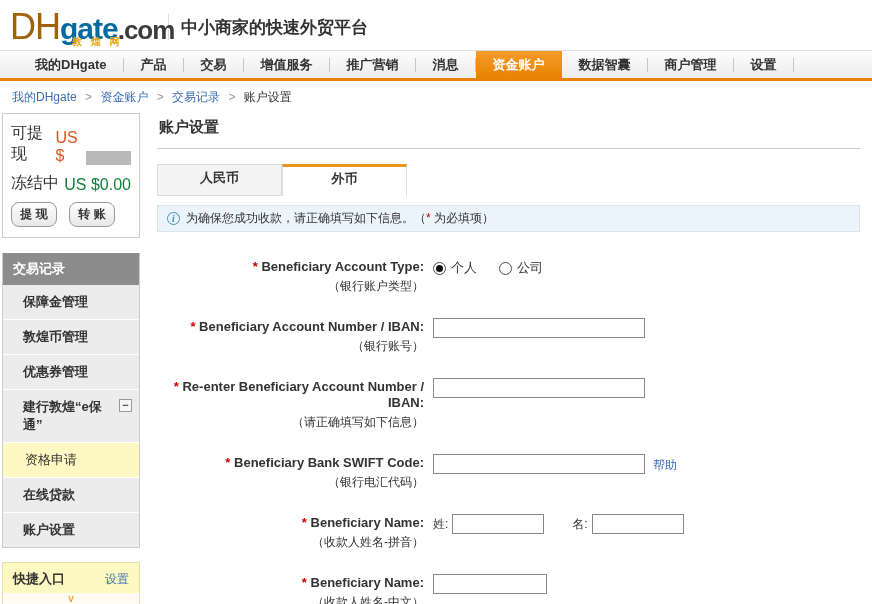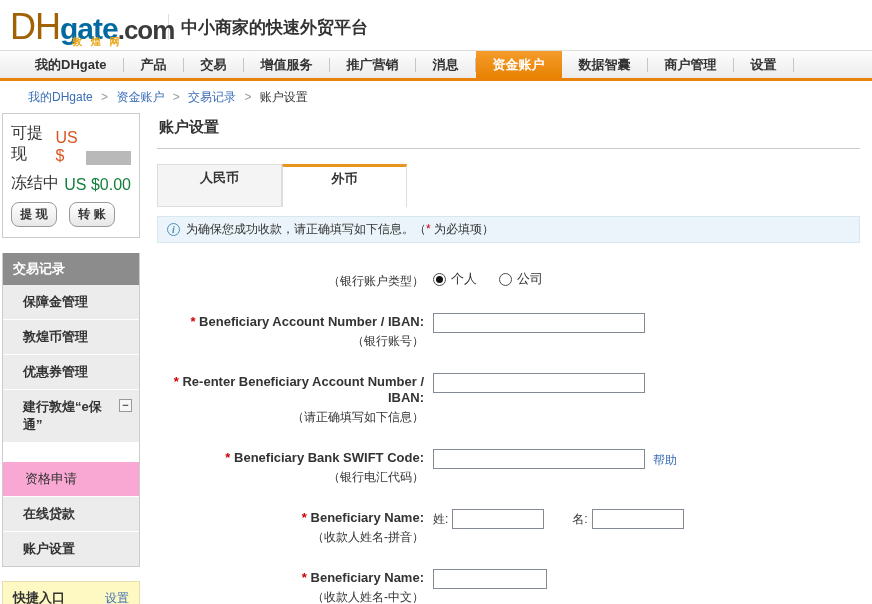--- a/index.html
+++ b/index.html
@@ -21,21 +21,21 @@
   
   .nav { height:31px; background:linear-gradient(#fdfdfd,#ececec); border-top:1px solid #ddd;
          border-bottom:3px solid #e8820c; display:flex; padding-left:18px; }
   .nav-item { position:relative; height:28px; line-height:28px; padding:0 17px;
               font-weight:bold; font-size:13px; color:#333; cursor:pointer; white-space:nowrap; }
   .nav-item::after { content:""; position:absolute; right:0; top:7px; width:1px; height:14px; background:#c6c6c6; }
   .nav-item:last-child::after,{ display:none; }
   .nav-item.active { background:linear-gradient(#f49b2b,#e88200); color:#fff; }
   .nav-item.active::after { display:none; }
   
-  .crumbs { padding:8px 0 7px 28px; font-size:12px; }
+  .crumbs { padding:8px 0 7px 12px; font-size:12px; }
   .crumbs a { color:#3a6db5; text-decoration:none; cursor:pointer; }
   .crumbs .sep { color:#999; margin:0 5px; }
   .crumbs .cur { color:#333; }
   
   .content { display:flex; align-items:flex-start; padding-left:2px; }
   .sidebar { width:138px; flex:none; }
   .main { flex:1; margin-left:17px; margin-right:12px; }
   
   .balbox { border:1px solid #ccc; padding:9px 8px 10px; margin-bottom:15px; }
   .balrow { display:flex; align-items:flex-end; font-size:16px; margin-bottom:8px; }
@@ -45,21 +45,21 @@
   .balrow .val { margin-left:auto; color:#15803d; }
   .balbtns { display:flex; gap:12px; margin-top:4px; }
   .sbtn { width:46px; height:25px; border:1px solid #999; border-radius:8px;
           background:linear-gradient(#fff,#e7e7e7); font-size:12px; font-weight:bold;
           color:#333; cursor:pointer; font-family:inherit; }
   
   .menu { border:1px solid #ccc; border-top:none; margin-bottom:14px; }
   .menu-hd { background:#8c8c8c; color:#fff; font-weight:bold; font-size:13px; padding:7px 10px; }
   .menu-it { background:#ececec; font-size:13px; font-weight:bold; color:#333; padding:8px 20px;
              border-top:1px solid #fff; cursor:pointer; position:relative; }
-  .menu-sub { background:#f9a8d4; font-weight:normal; padding-left:22px;margin-top:19px; }
+  .menu-sub { background:#fef9c3; font-weight:normal; padding-left:22px; }
   .minusbox { position:absolute; right:7px; top:9px; width:13px; height:13px; border:1px solid #999;
               background:#f7f7f7; color:#555; font-size:11px; line-height:10px; text-align:center; cursor:pointer; }
   
   .quick { background:#fef9c3; border:1px solid #e9ddb0; margin-bottom:13px; }
   .quick-top { display:flex; align-items:center; padding:7px 10px 5px; }
   .quick-title { font-weight:bold; font-size:13px; color:#333; }
   .quick-set { margin-left:auto; font-size:12px; color:#3a6db5; text-decoration:none; cursor:pointer; }
   .quick-chev { text-align:center; color:#e8951f; font-size:11px; line-height:10px; padding-bottom:4px;
                 background:#fefcf2; cursor:pointer; }
   
@@ -67,21 +67,21 @@
              background:linear-gradient(#fdfdfd,#f1f1f1); overflow:hidden; cursor:pointer; }
   .agent { position:absolute; right:0; top:0; width:62px; height:56px; }
   .agent .hair { position:absolute; right:10px; top:2px; width:36px; height:34px; background:#352620;
                  border-radius:50% 50% 42% 42%; }
   .agent .face { position:absolute; right:18px; top:8px; width:20px; height:22px; background:#f0c3a0;
                  border-radius:48%; }
   
   .page-title { font-size:15px; font-weight:bold; color:#333; padding:5px 0 11px 2px;
                 border-bottom:1px solid #c9c9c9; }
   .tabs { display:flex; margin-top:15px; }
-  .tab { width:125px; height:43px; line-height:26px; text-align:center; font-size:13px; font-weight:bold;
+  .tab { width:125px; height:32px; line-height:26px; text-align:center; font-size:13px; font-weight:bold;
          color:#333; cursor:pointer; }
   .tab.inactive { background:#f4f4f4; border:1px solid #ddd; }
   .tab.active { background:#fff; border-left:1px solid #ddd; border-right:1px solid #ddd;
                 border-top:3px solid #e8951f; line-height:24px; }
   .notice { margin-top:9px; background:#eaf4fa; border:1px solid #d7e7f0; padding:4px 9px; font-size:12px;
             color:#333; display:flex; align-items:center; gap:6px; }
   .i-icon { flex:none; width:13px; height:13px; border:1px solid #4b90b8; border-radius:50%; color:#4b90b8;
             font-size:10px; line-height:12px; text-align:center;
             font-family:"Liberation Serif","DejaVu Serif",serif; font-style:italic; font-weight:bold; }
   .req { color:#c00; }
@@ -203,20 +203,21 @@
 
     <div class="notice">
       <span class="i-icon">i</span>
       <span><span>为确保您成功收款，请正确填写如下信息。（</span><span class="req">*</span><span> 为必填项）</span></span>
     </div>
 
     <div class="form">
 
       <div class="frow">
         <div class="flabel">
+          <div class="en"><span class="req">*</span> <span>Beneficiary Account Type:</span></div>
           <div class="cn">（银行账户类型）</div>
         </div>
         <div class="fctrl" style="padding-top:1px;">
           <span class="radio">
             <span class="rdot on"></span>
             <span class="rlabel">个人</span>
           </span>
           <span class="radio">
             <span class="rdot"></span>
             <span class="rlabel">公司</span>

